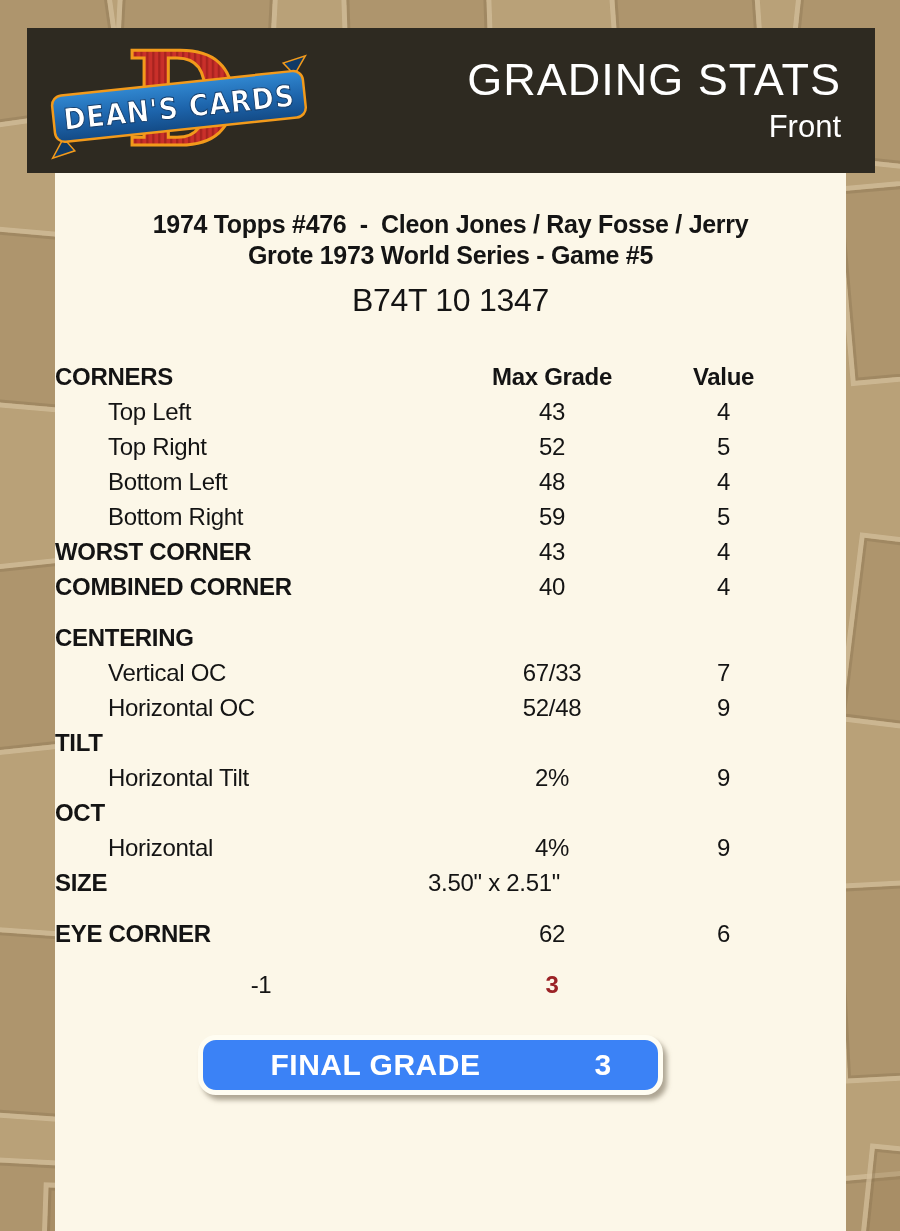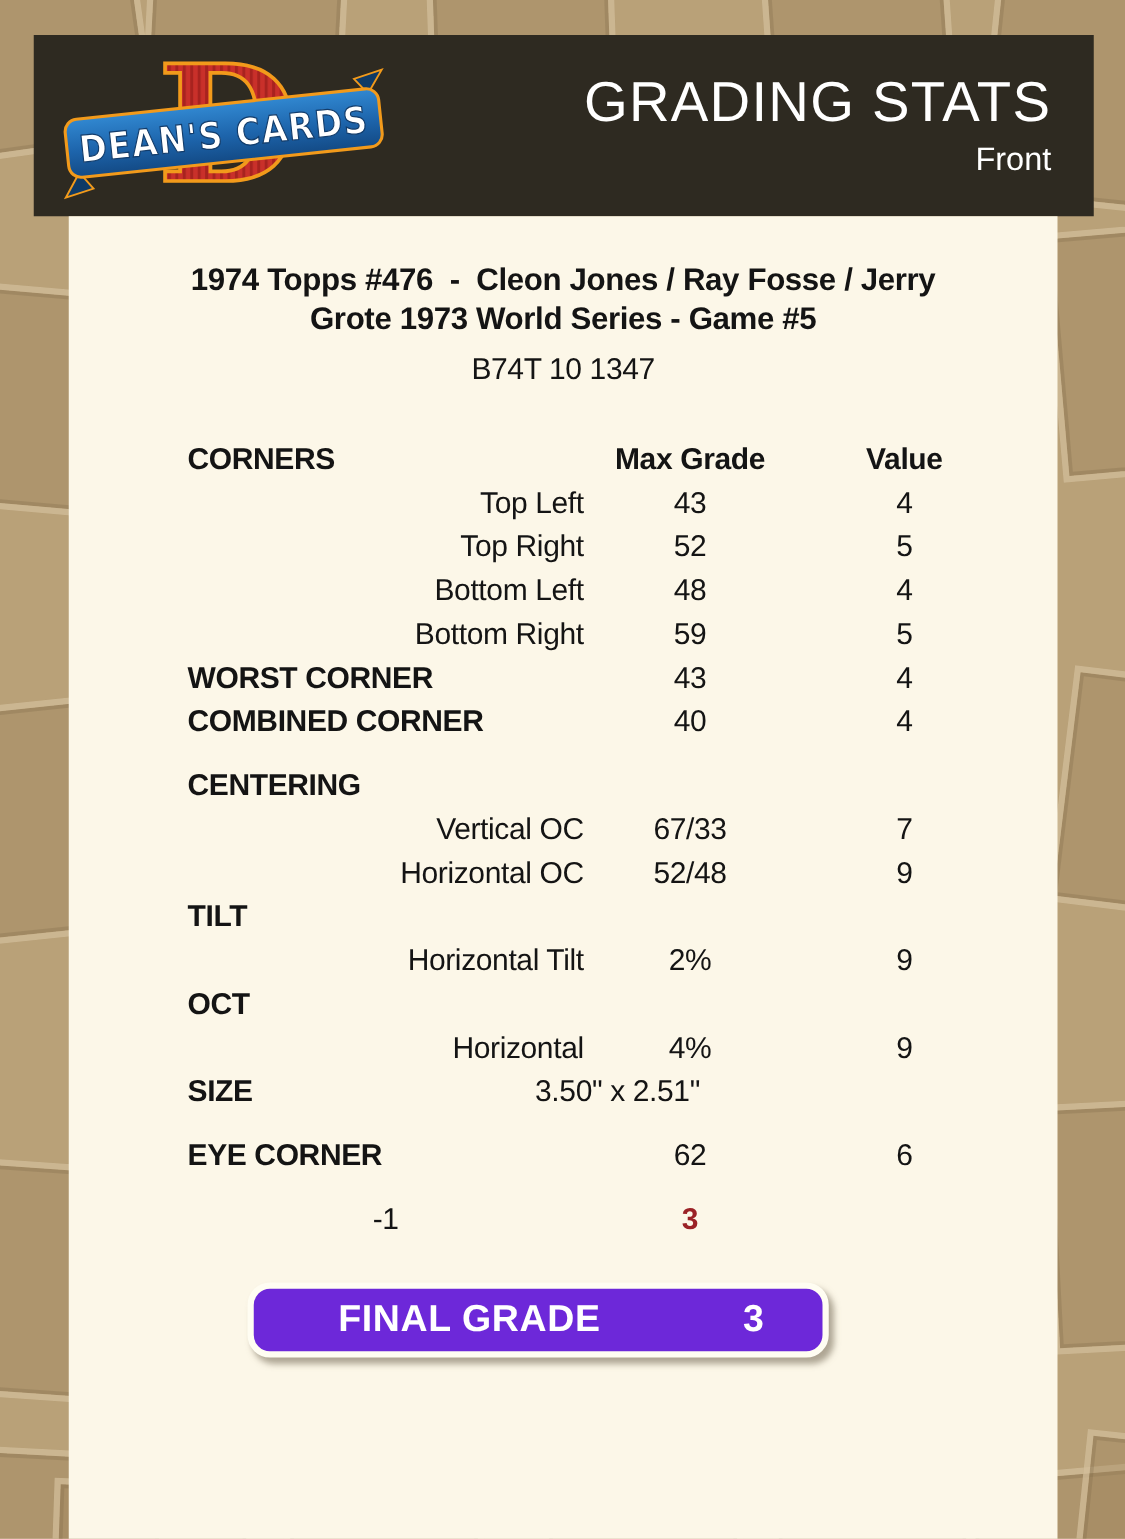--- a/index.html
+++ b/index.html
@@ -19,50 +19,50 @@
   }
   
   .header-bar{
     position:absolute;left:27px;top:28px;width:848px;height:145px;
     background:#2e2a21;display:flex;align-items:center;
   }
   .logo-wrap{flex:0 0 auto;width:268px;height:137px;margin-left:18px;margin-top:-2px;}
   .logo-svg{width:100%;height:100%;overflow:visible;}
   .header-text{flex:1;text-align:right;color:#ffffff;padding-right:34px;}
   .h-title{font-size:45px;letter-spacing:1px;line-height:1.05;}
-  .h-sub{font-size:26px;margin-top:6px;}
+  .h-sub{font-size:31px;margin-top:6px;}
   
   .panel{
     position:absolute;left:55px;top:173px;width:791px;height:1084px;
     background:#fcf7e8;
   }
   .card-title{
     margin-top:36px;text-align:center;font-weight:bold;
     font-size:25px;line-height:31px;letter-spacing:-0.3px;
     white-space:pre-wrap;
   }
-  .card-id{text-align:center;font-size:24px;margin-top:11px;letter-spacing:-0.3px;}
-  
-  .gtable{margin-top:40px;padding-left:95px;padding-right:36px;}
+  .card-id{text-align:center;font-size:32px;margin-top:11px;letter-spacing:-0.3px;}
+  
+  .gtable{margin-top:40px;padding-right:36px;}
   .trow{
     display:grid;grid-template-columns:1fr 170px 173px;
     height:35px;align-items:center;font-size:24px;letter-spacing:-0.3px;
   }
   .trow.gap{margin-top:16px;}
   .trow .cell{white-space:nowrap;}
   .trow .cell.value,.trow .cell.max{text-align:center;}
   .trow.header .cell{font-weight:bold;}
   .trow.section .cell.label{font-weight:bold;}
-  .trow.item .cell.label{padding-left:53px;text-align:right;}
+  .trow.item .cell.label{padding-left:53px;}
   .trow.size .cell.value{transform:translateX(-58px);}
   .cell.max.red{color:#9b2226;font-weight:bold;}
   
   .final-grade{
     margin:33px 0 0 143px;width:455px;height:50px;
-    background:#6d28d9;
+    background:#3b82f6;
     border:5px solid #fffdf2;border-radius:18px;
     box-shadow:4px 5px 5px rgba(110,98,78,.55);
     display:flex;align-items:center;
     color:#ffffff;font-weight:bold;font-size:30px;letter-spacing:0.5px;
     cursor:pointer;
   }
   .fg-label{flex:1;text-align:center;}
   .fg-value{width:110px;text-align:center;}
 </style>
 </head>

